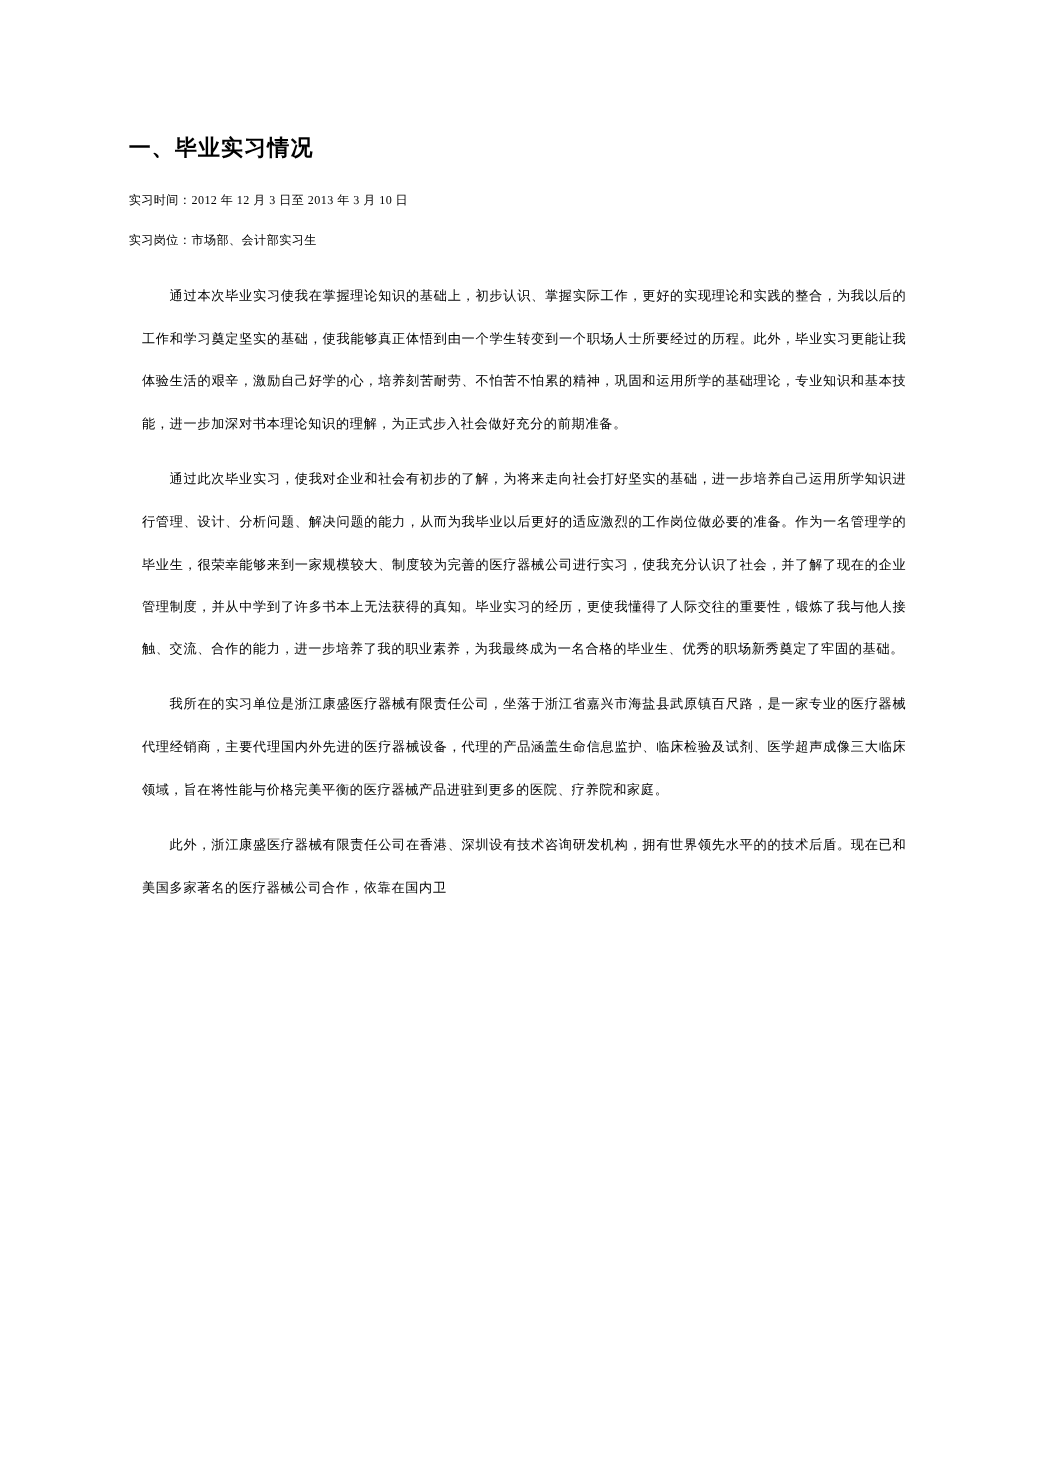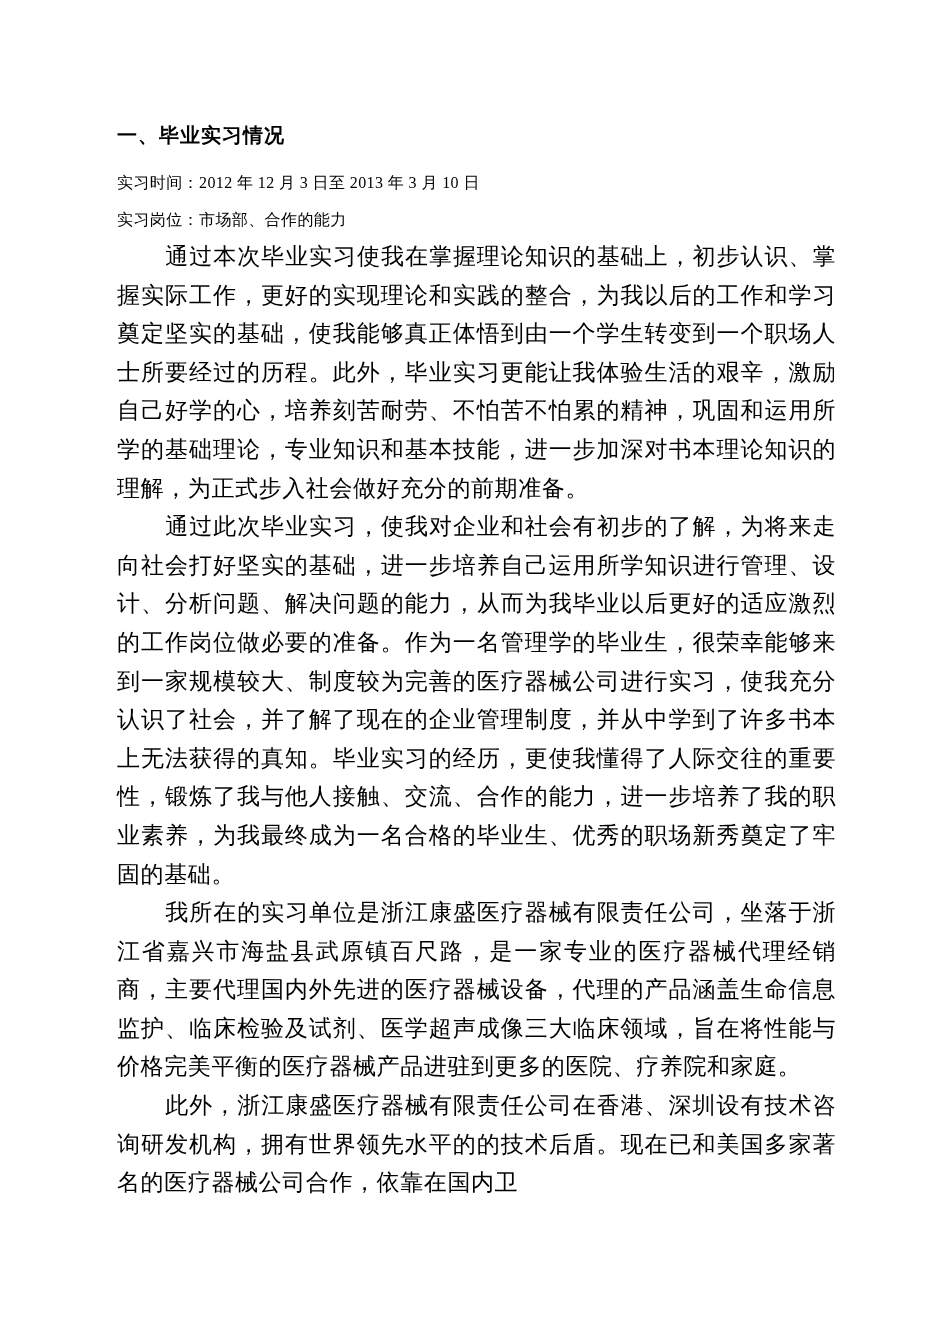--- a/index.html
+++ b/index.html
@@ -24,46 +24,46 @@
       font-size: 20px;
       font-weight: 700;
       letter-spacing: 1px;
       margin: 48px 0 16px 0;
       line-height: 26px;
     }
     .doc-section:first-child .section-heading {
       margin-top: 0;
     }
     .meta-line {
-      font-size: 16px;
+      font-size: 11px;
       line-height: 37px;
       letter-spacing: 0.4px;
     }
     .para {
-      font-size: 23px;
+      font-size: 12px;
       line-height: 38.6px;
       text-align: justify;
       text-indent: 2.1em;
-      margin: 0;
+      margin: 12px;
       letter-spacing: 0.6px;
     }
     .para + .para {
       margin-top: 0;
     }
   </style>
 </head>
 <body>
 
 <div class="page">
   <div class="content">
 
     <div class="doc-section">
       <div class="section-heading">一、毕业实习情况</div>
       <div class="meta-line">实习时间：2012 年 12 月 3 日至 2013 年 3 月 10 日</div>
-      <div class="meta-line">实习岗位：市场部、合作的能力</div>
+      <div class="meta-line">实习岗位：市场部、会计部实习生</div>
     </div>
 
     <div class="doc-section">
       <p class="para">通过本次毕业实习使我在掌握理论知识的基础上，初步认识、掌握实际工作，更好的实现理论和实践的整合，为我以后的工作和学习奠定坚实的基础，使我能够真正体悟到由一个学生转变到一个职场人士所要经过的历程。此外，毕业实习更能让我体验生活的艰辛，激励自己好学的心，培养刻苦耐劳、不怕苦不怕累的精神，巩固和运用所学的基础理论，专业知识和基本技能，进一步加深对书本理论知识的理解，为正式步入社会做好充分的前期准备。</p>
     </div>
 
     <div class="doc-section">
       <p class="para">通过此次毕业实习，使我对企业和社会有初步的了解，为将来走向社会打好坚实的基础，进一步培养自己运用所学知识进行管理、设计、分析问题、解决问题的能力，从而为我毕业以后更好的适应激烈的工作岗位做必要的准备。作为一名管理学的毕业生，很荣幸能够来到一家规模较大、制度较为完善的医疗器械公司进行实习，使我充分认识了社会，并了解了现在的企业管理制度，并从中学到了许多书本上无法获得的真知。毕业实习的经历，更使我懂得了人际交往的重要性，锻炼了我与他人接触、交流、合作的能力，进一步培养了我的职业素养，为我最终成为一名合格的毕业生、优秀的职场新秀奠定了牢固的基础。</p>
     </div>
 

